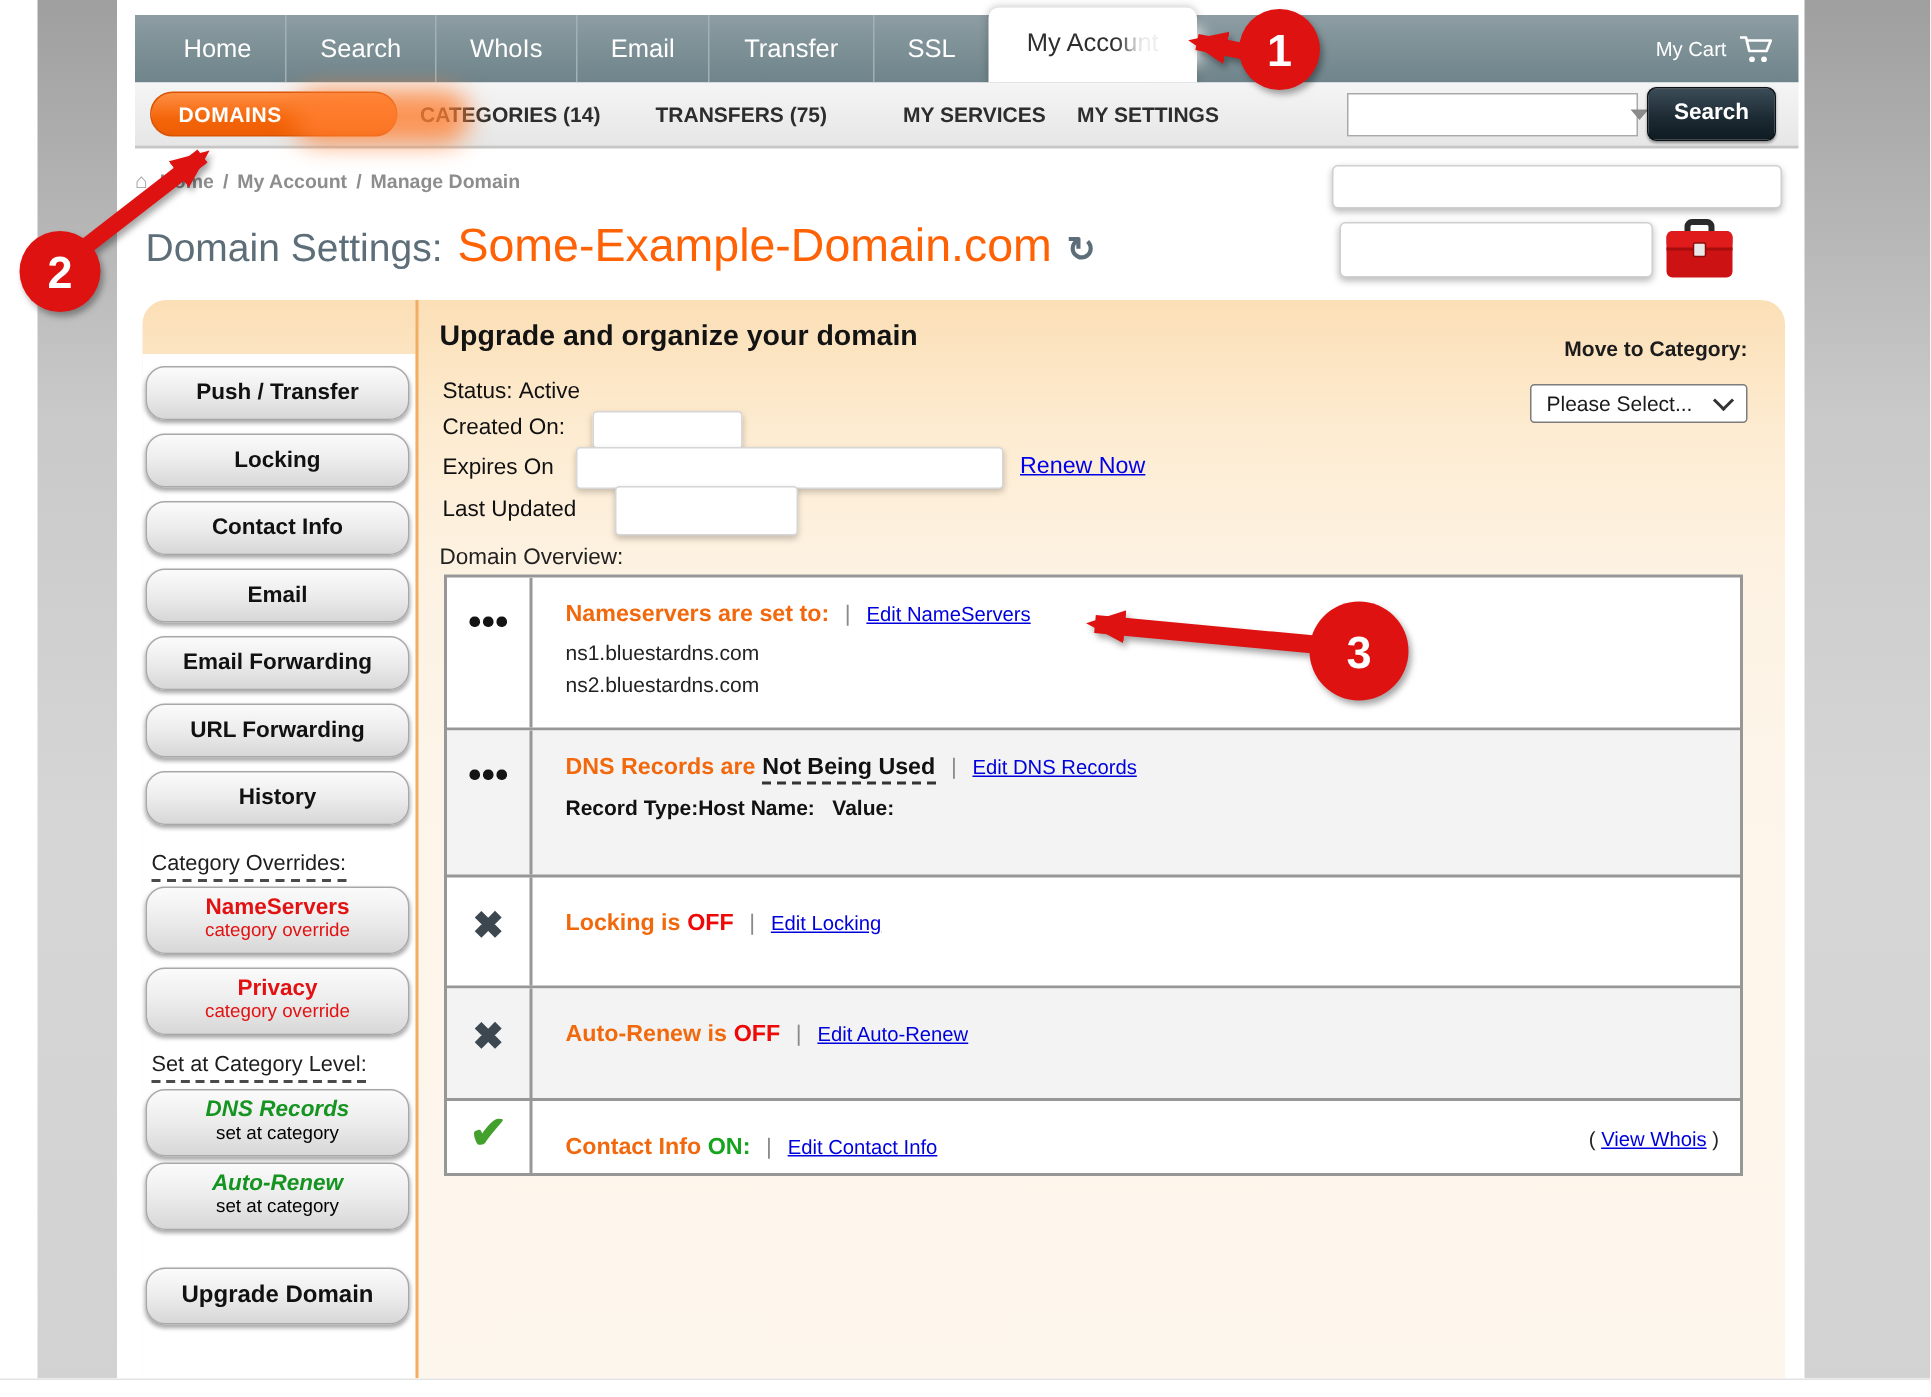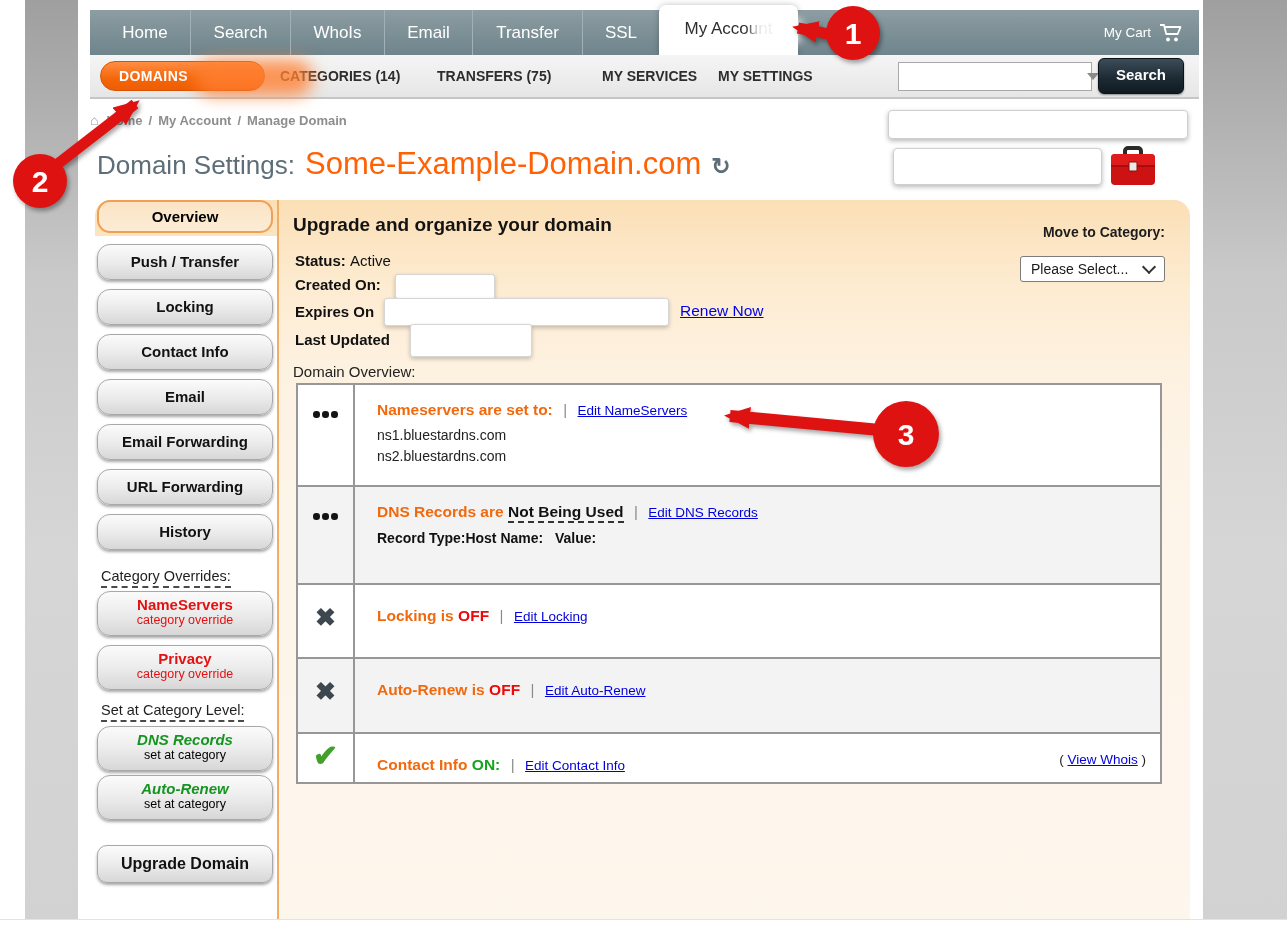--- a/index.html
+++ b/index.html
@@ -59,21 +59,21 @@
   .green-t{color:#169421;font-style:italic;}
   .sb-label{position:absolute;left:6px;font-size:14.5px;color:#1e1e1e;}
   .sb-label span{border-bottom:2px dashed #4a4a4a;padding-bottom:2px;}
 
   
   .content-h2{position:absolute;left:198px;top:14px;font-size:19px;font-weight:bold;color:#131313;}
   .move-label{position:absolute;left:900px;top:24px;width:170px;text-align:right;font-size:14px;font-weight:bold;color:#1c1c1c;}
   .cat-select{position:absolute;left:925px;top:56px;width:145px;height:26px;background:#fff;border:1px solid #7c7c7c;border-radius:3px;display:flex;align-items:center;justify-content:space-between;padding:0 10px;box-sizing:border-box;font-size:14px;color:#1a1a1a;cursor:pointer;}
   .chev{width:8px;height:8px;border-right:2.5px solid #333;border-bottom:2.5px solid #333;transform:rotate(45deg);margin-top:-4px;}
   .info-line{position:absolute;left:200px;font-size:15px;color:#111;}
-  .info-line b{font-weight:bold;}
+  .info-line b{font-weight:normal;}
   .rbox{position:absolute;background:#fff;border:1px solid #d6d6d6;border-radius:3px;box-shadow:0 2px 4px rgba(0,0,0,.22);z-index:3;}
   .rb-created{left:300px;top:74px;width:98px;height:23px;border-bottom:2px dashed #8f8f8f;}
   .rb-expires{left:289px;top:98px;width:283px;height:26px;}
   .rb-updated{left:315px;top:124px;width:120px;height:31px;}
   .renew-link{position:absolute;left:585px;top:102px;font-size:15.5px;color:#0000e8;text-decoration:underline;cursor:pointer;z-index:4;}
   .ov-label{position:absolute;left:198px;top:163px;font-size:15px;color:#222;}
 
   
   .otable{position:absolute;left:201px;top:183px;width:866px;border:2px solid #979797;background:#fff;box-sizing:border-box;overflow:hidden;}
   .trow{display:flex;border-bottom:2px solid #979797;}
@@ -170,21 +170,20 @@
   <div class="titlebar">
     <span class="title-prefix">Domain Settings:</span>
     <span class="title-domain">Some-Example-Domain.com</span>
     <span class="refresh-ico">↻</span>
   </div>
 
   <div class="panel">
     <div class="sidebar-bg"></div>
     <div class="sidebar-line"></div>
 
-    <div class="sbtn active-tab" style="top:0;"><span style="font-weight:bold;font-size:15px;">Overview</span></div>
     <div class="sbtn tab" style="top:44px;">Push / Transfer</div>
     <div class="sbtn tab" style="top:89px;">Locking</div>
     <div class="sbtn tab" style="top:134px;">Contact Info</div>
     <div class="sbtn tab" style="top:179px;">Email</div>
     <div class="sbtn tab" style="top:224px;">Email Forwarding</div>
     <div class="sbtn tab" style="top:269px;">URL Forwarding</div>
     <div class="sbtn tab" style="top:314px;">History</div>
 
     <div class="sb-label" style="top:368px;"><span>Category Overrides:</span></div>
 
@@ -201,21 +200,21 @@
 
     <div class="sbtn two-line" style="top:526px;">
       <span class="tl-title green-t">DNS Records</span>
       <span class="tl-sub">set at category</span>
     </div>
     <div class="sbtn two-line" style="top:575px;">
       <span class="tl-title green-t">Auto-Renew</span>
       <span class="tl-sub">set at category</span>
     </div>
 
-    <div class="sbtn tab" style="top:645px;height:38px;line-height:36px;font-size:16px;border-radius:10px;">Upgrade Domain</div>
+    <div class="sbtn tab" style="top:645px;height:38px;line-height:36px;font-size:16px;">Upgrade Domain</div>
 
     <div class="content-h2">Upgrade and organize your domain</div>
     <div class="move-label">Move to Category:</div>
     <div class="cat-select">
       <span>Please Select...</span>
       <span class="chev"></span>
     </div>
 
     <div class="info-line" style="top:52px;">
       <b>Status:</b>&nbsp;<span>Active</span>

